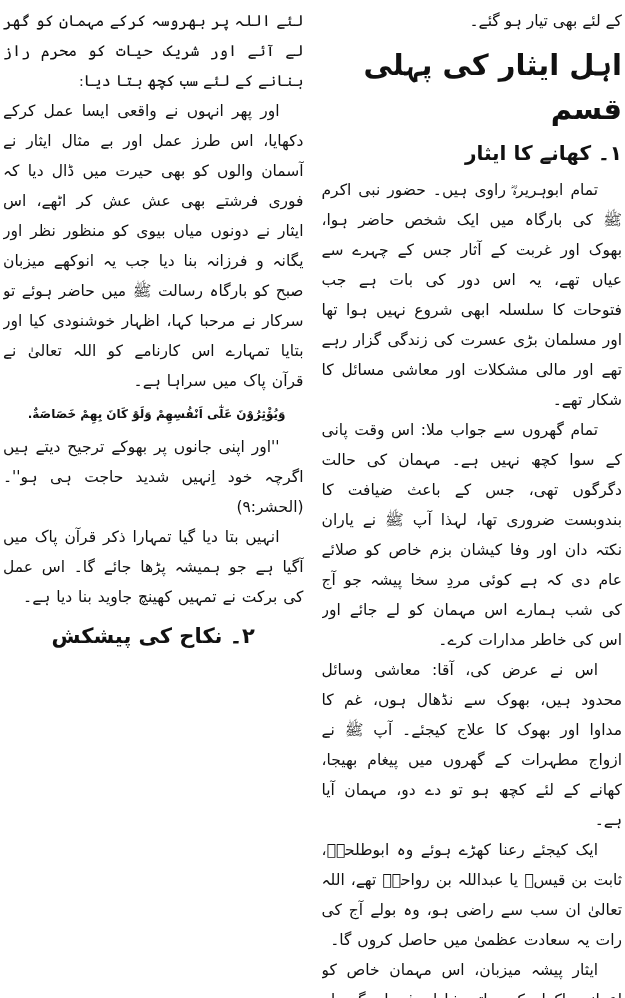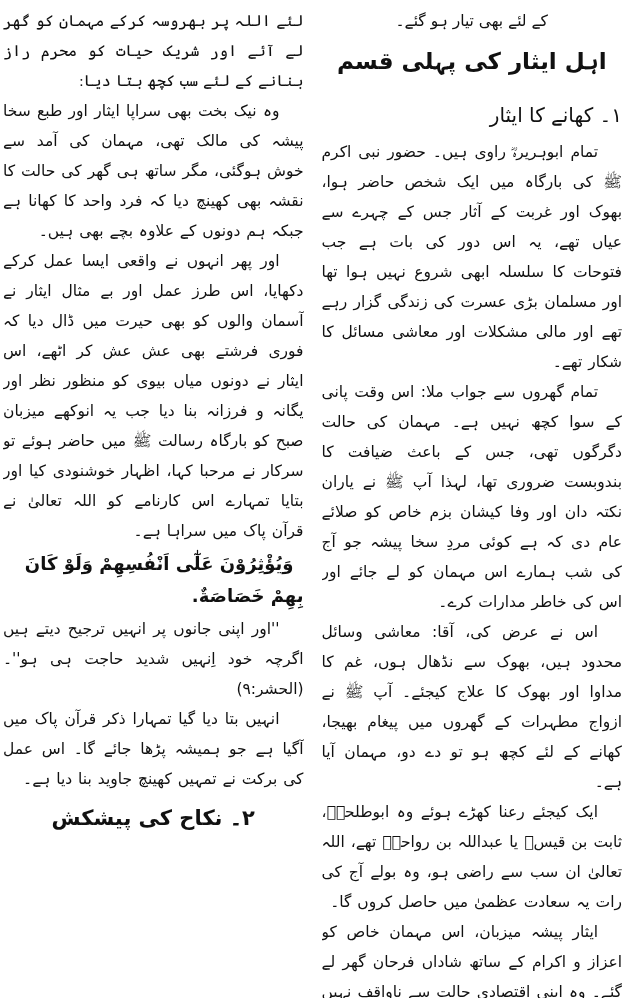--- a/index.html
+++ b/index.html
@@ -27,56 +27,55 @@
   }
   .col {
     flex: 1 1 0;
     min-width: 0;
     overflow: hidden;
   }
   .cont-line {
     margin: 0;
     font-size: 15.5px;
     line-height: 30px;
-    text-align: center;
+    text-align: right;
   }
   .para {
     margin: 0;
     font-size: 15.5px;
     line-height: 30px;
     text-align: justify;
     text-indent: 24px;
     word-spacing: 1px;
   }
   .para.no-indent { text-indent: 0; font-family: Liberation Serif, serif; }
   .main-heading {
-    margin: 8px 0 20px 0;
-    font-size: 23px;
+    margin: 8px 0 6px 0;
+    font-size: 29px;
     font-weight: bold;
-    text-align: center;
     line-height: 1.5;
     letter-spacing: 0.5px;
   }
   .section-heading-1 {
     margin: 2px 0 6px 0;
     font-size: 20px;
-    font-weight: normal;
+    font-weight: bold;
     text-align: right;
     line-height: 1.6;
   }
   .section-heading-2 {
     margin: 8px 0 6px 0;
     font-size: 21px;
     font-weight: bold;
     text-align: center;
     line-height: 1.6;
   }
   .verse {
-    margin: 2px 0;
-    font-size: 18px;
+    margin: 2px 8px;
+    font-size: 12px;
     font-weight: bold;
     line-height: 32px;
     text-align: right;
     text-indent: 10px;
   }
 </style>
 </head>
 <body>
 
 <div class="page">
@@ -91,26 +90,25 @@
 
       <p class="para">تمام ابوہریرہؓ راوی ہیں۔ حضور نبی اکرم ﷺ کی بارگاہ میں ایک شخص حاضر ہوا، بھوک اور غربت کے آثار جس کے چہرے سے عیاں تھے، یہ اس دور کی بات ہے جب فتوحات کا سلسلہ ابھی شروع نہیں ہوا تھا اور مسلمان بڑی عسرت کی زندگی گزار رہے تھے اور مالی مشکلات اور معاشی مسائل کا شکار تھے۔</p>
       <p class="para">تمام گھروں سے جواب ملا: اس وقت پانی کے سوا کچھ نہیں ہے۔ مہمان کی حالت دگرگوں تھی، جس کے باعث ضیافت کا بندوبست ضروری تھا، لہذا آپ ﷺ نے یاران نکتہ دان اور وفا کیشان بزم خاص کو صلائے عام دی کہ ہے کوئی مردِ سخا پیشہ جو آج کی شب ہمارے اس مہمان کو لے جائے اور اس کی خاطر مدارات کرے۔</p>
       <p class="para">اس نے عرض کی، آقا: معاشی وسائل محدود ہیں، بھوک سے نڈھال ہوں، غم کا مداوا اور بھوک کا علاج کیجئے۔ آپ ﷺ نے ازواج مطہرات کے گھروں میں پیغام بھیجا، کھانے کے لئے کچھ ہو تو دے دو، مہمان آیا ہے۔</p>
       <p class="para">ایک کیجئے رعنا کھڑے ہوئے وہ ابوطلحہؓ، ثابت بن قیسؓ یا عبداللہ بن رواحہؓ تھے، اللہ تعالیٰ ان سب سے راضی ہو، وہ بولے آج کی رات یہ سعادت عظمیٰ میں حاصل کروں گا۔</p>
       <p class="para">ایثار پیشہ میزبان، اس مہمان خاص کو اعزاز و اکرام کے ساتھ شاداں فرحان گھر لے گئے۔ وہ اپنی اقتصادی حالت سے ناواقف نہیں تھے، گھر کی ساری صورت حال ان کے سامنے تھی، وہ جانتے تھے گھریلو حالت اتنے حوصلہ افزا نہیں ہیں کہ ایک مہمان کا بوجھ برداشت کرسکیں مگر وہ رسول کریم ﷺ کے مہمان کی ضیافت کی سعادت سے محروم رہنا بھی نہیں چاہتے تھے اس</p>
     </section>
 
     <section class="col">
       <p class="para no-indent">لئے اللہ پر بھروسہ کرکے مہمان کو گھر لے آئے اور شریک حیات کو محرم راز بنانے کے لئے سب کچھ بتا دیا:</p>
-      <p class="para">وہ نیک بخت بھی سراپا ایثار اور طبع سخا پیشہ کی مالک تھی، مہمان کی آمد سے خوش ہوگئی، مگر ساتھ ہی گھر کی حالت کا نقشہ بھی کھینچ دیا کہ فرد واحد کا کھانا ہے جبکہ ہم دونوں کے علاوہ بچے بھی ہیں۔</p>
       <p class="para">اور پھر انہوں نے واقعی ایسا عمل کرکے دکھایا، اس طرز عمل اور بے مثال ایثار نے آسمان والوں کو بھی حیرت میں ڈال دیا کہ فوری فرشتے بھی عش عش کر اٹھے، اس ایثار نے دونوں میاں بیوی کو منظور نظر اور یگانہ و فرزانہ بنا دیا جب یہ انوکھے میزبان صبح کو بارگاہ رسالت ﷺ میں حاضر ہوئے تو سرکار نے مرحبا کہا، اظہار خوشنودی کیا اور بتایا تمہارے اس کارنامے کو اللہ تعالیٰ نے قرآن پاک میں سراہا ہے۔</p>
 
       <p class="verse">وَیُؤْثِرُوْنَ عَلٰٓی اَنْفُسِھِمْ وَلَوْ کَانَ بِھِمْ خَصَاصَةٌ.</p>
 
-      <p class="para">''اور اپنی جانوں پر انہیں ترجیح دیتے ہیں اگرچہ خود اِنہیں شدید حاجت ہی ہو''۔ (الحشر:۹)</p>
+      <p class="para">''اور اپنی جانوں پر بھوکے ترجیح دیتے ہیں اگرچہ خود اِنہیں شدید حاجت ہی ہو''۔ (الحشر:۹)</p>
 
       <p class="para">انہیں بتا دیا گیا تمہارا ذکر قرآن پاک میں آگیا ہے جو ہمیشہ پڑھا جائے گا۔ اس عمل کی برکت نے تمہیں کھینچ جاوید بنا دیا ہے۔</p>
 
       <h2 class="section-heading-2">۲۔ نکاح کی پیشکش</h2>
 
     </section>
 
   </div>
 </div>
 

